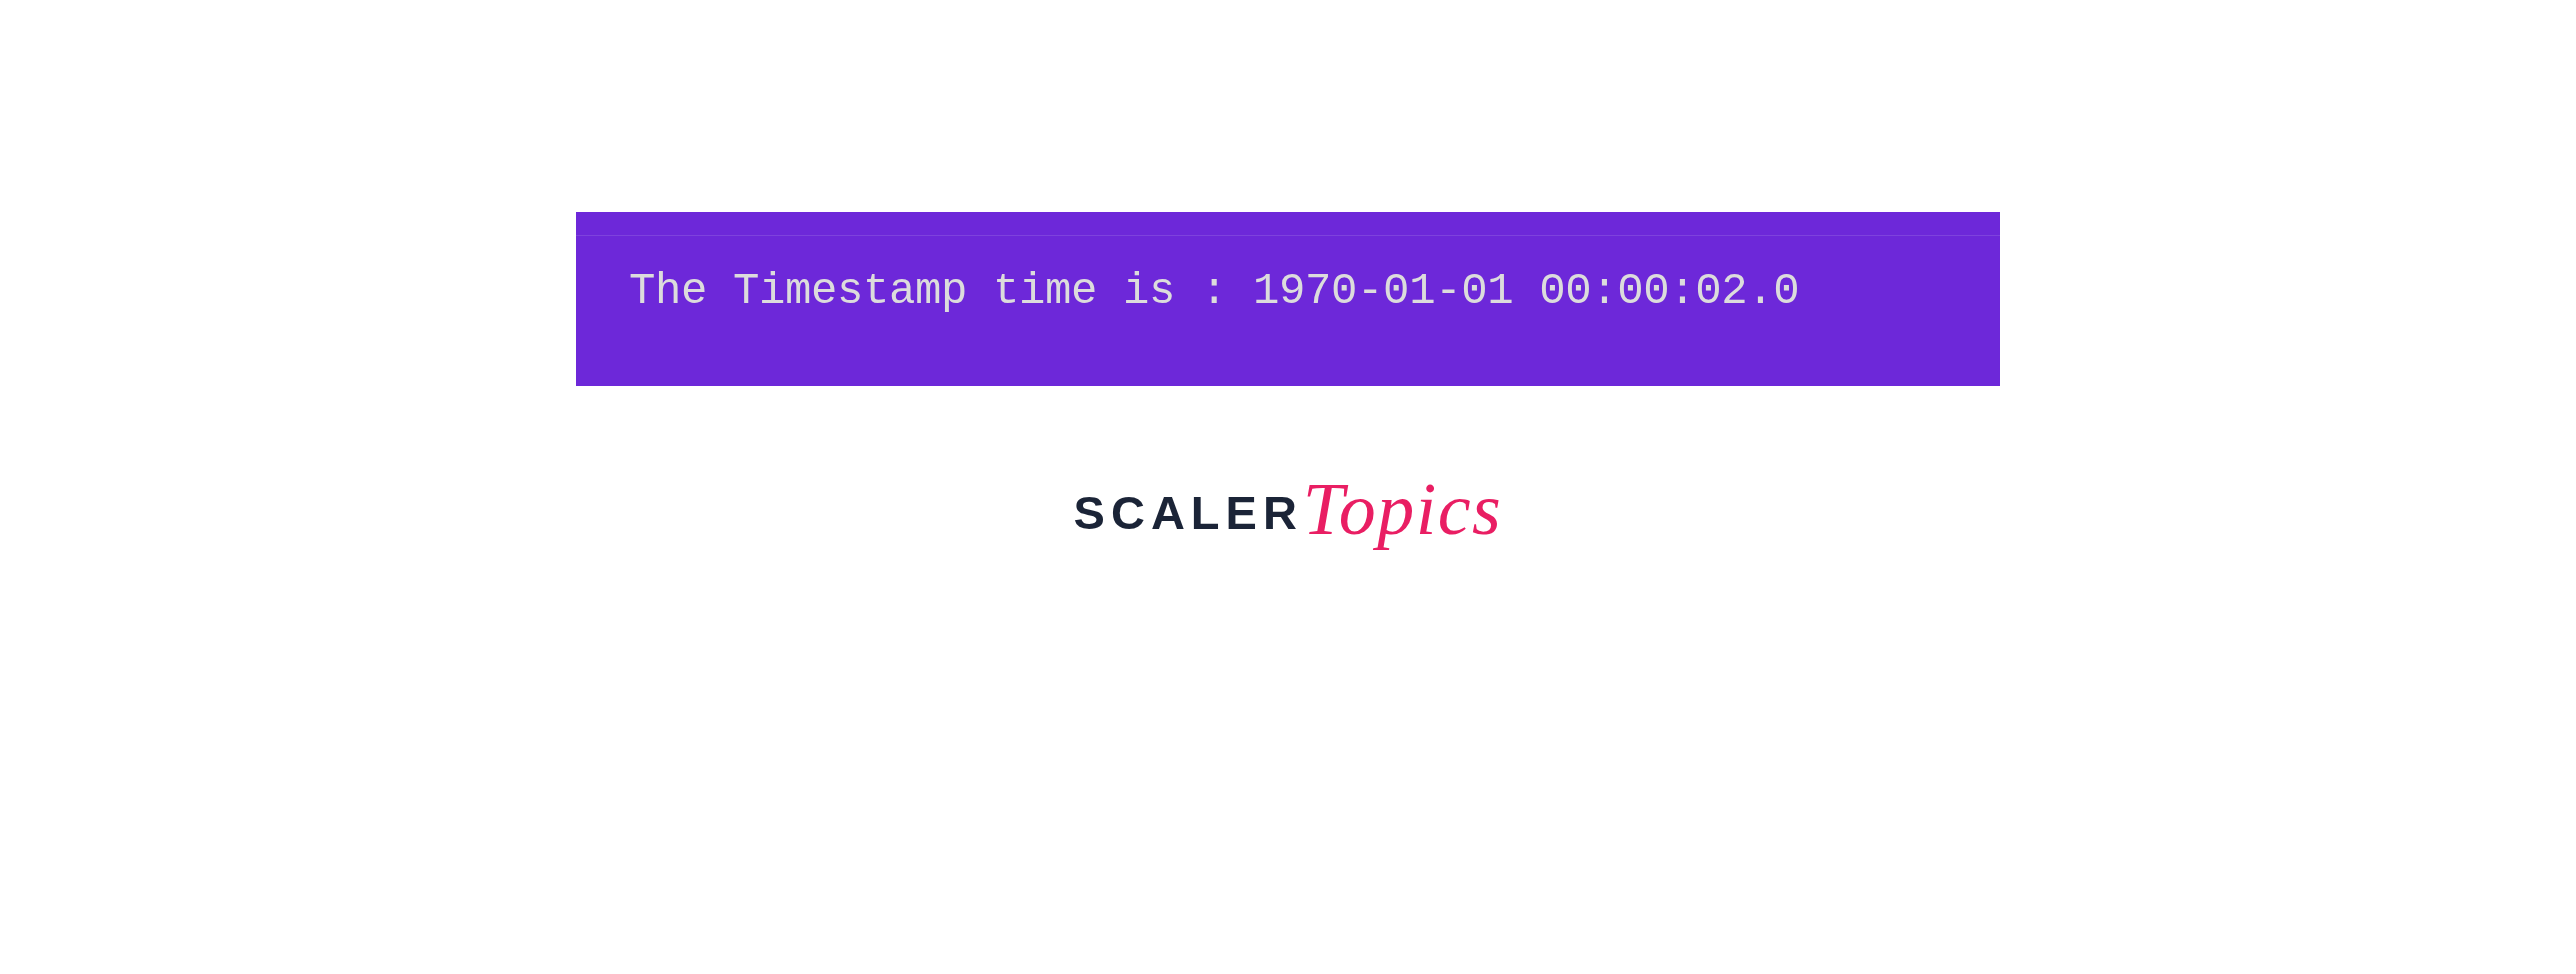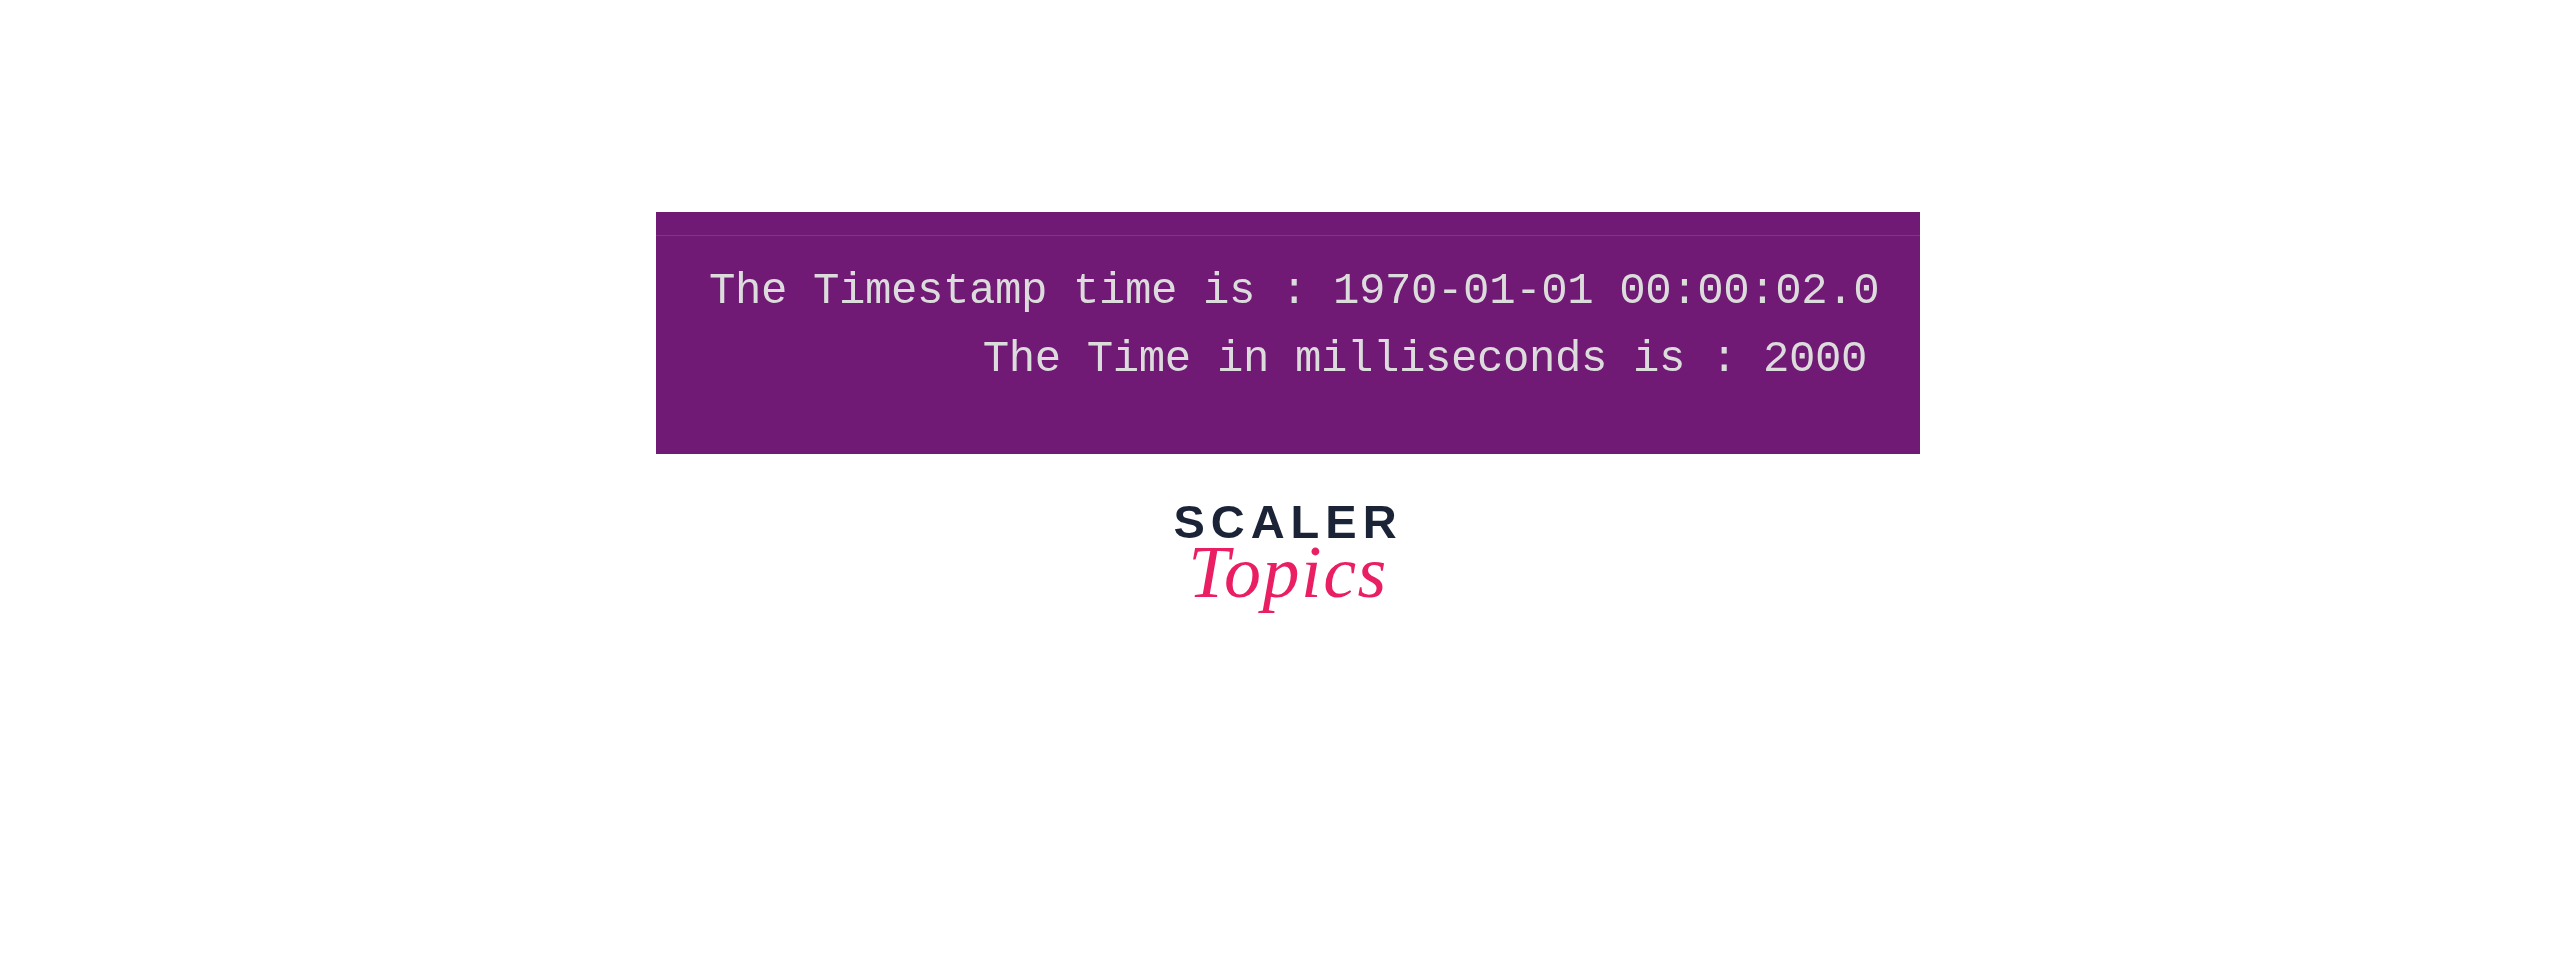--- a/index.html
+++ b/index.html
@@ -13,25 +13,24 @@
       height: 975px;
       background: #ffffff;
       display: flex;
       flex-direction: column;
       align-items: center;
       justify-content: flex-start;
       padding-top: 212px;
     }
     
     .terminal {
-      background: #701a75;
-      width: 1264px;
+      background: #6d28d9;
+      width: 1424px;
       padding: 45px 53px 61px 53px;
       position: relative;
-      text-align: right;
     }
     
     .terminal::before {
       content: "";
       position: absolute;
       top: 23px;
       left: 0;
       right: 0;
       height: 0.8px;
       background: rgba(255, 255, 255, 0.12);
@@ -40,23 +39,23 @@
     .terminal-line {
       font-family: "Courier New", Courier, monospace;
       color: #dcdcdc;
       font-size: 44px;
       line-height: 1.55;
       white-space: pre;
       letter-spacing: -0.4px;
     }
     
     .logo-container {
-      margin-top: 44px;
+      margin-top: 96px;
       display: flex;
-      flex-direction: column;
+      flex-direction: row;
       align-items: center;
       text-align: center;
     }
     
     .logo-scaler {
       font-family: "Arial Black", Arial, sans-serif;
       font-weight: 900;
       font-size: 47px;
       color: #1b2437;
       letter-spacing: 6px;
@@ -71,20 +70,19 @@
       margin-top: -6px;
       font-style: italic;
       letter-spacing: 1.5px;
     }
   </style>
 </head>
 <body>
 
 <div class="terminal">
   <div class="terminal-line">The Timestamp time is : 1970-01-01 00:00:02.0</div>
-  <div class="terminal-line">The Time in milliseconds is : 2000</div>
 </div>
 
 <div class="logo-container">
   <div class="logo-scaler">SCALER</div>
   <div class="logo-topics">Topics</div>
 </div>
 
 
 </body></html>

